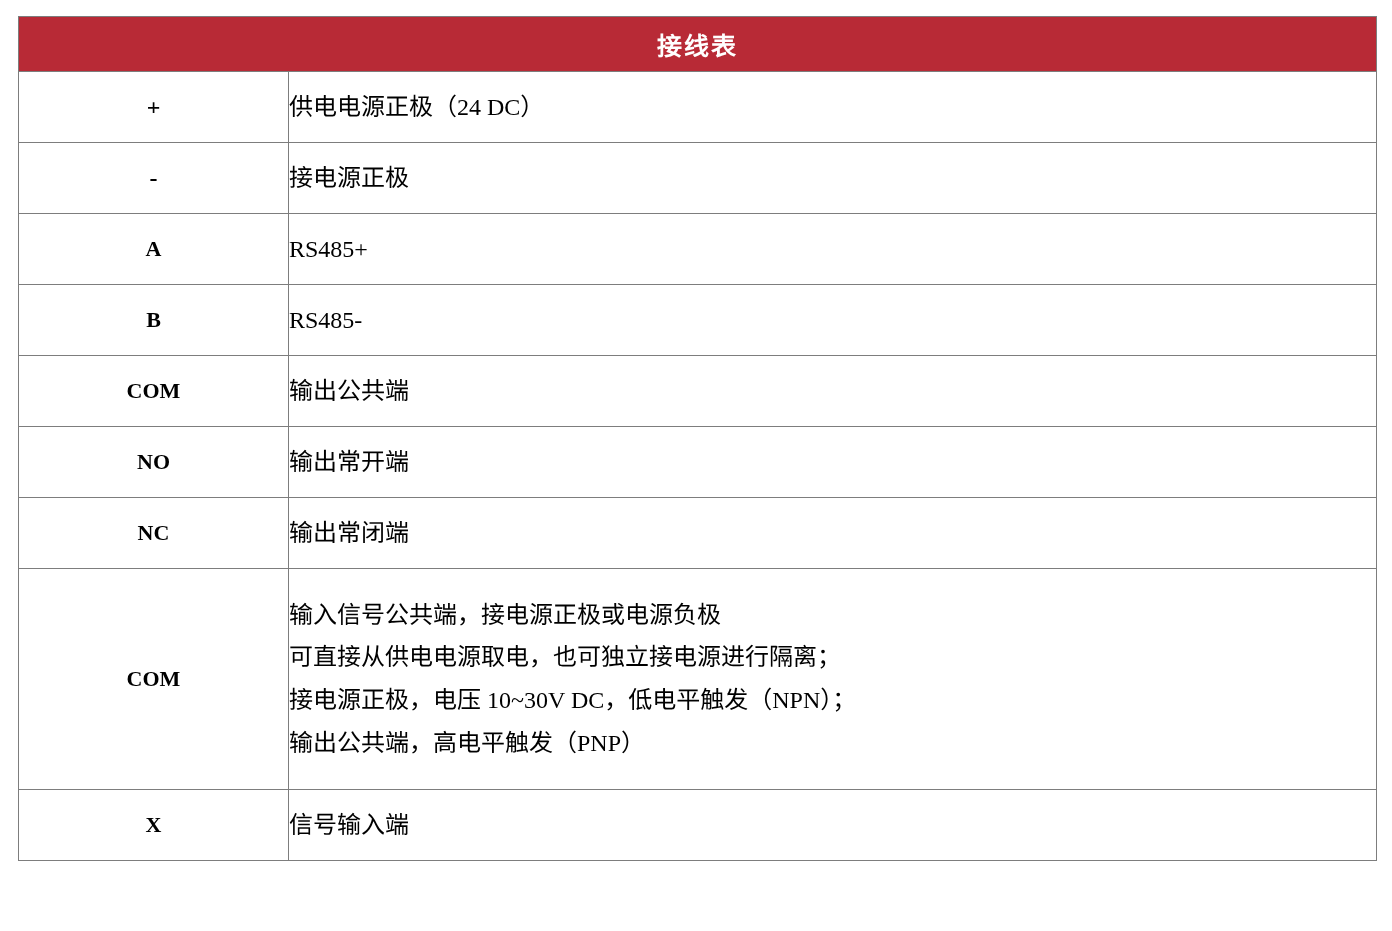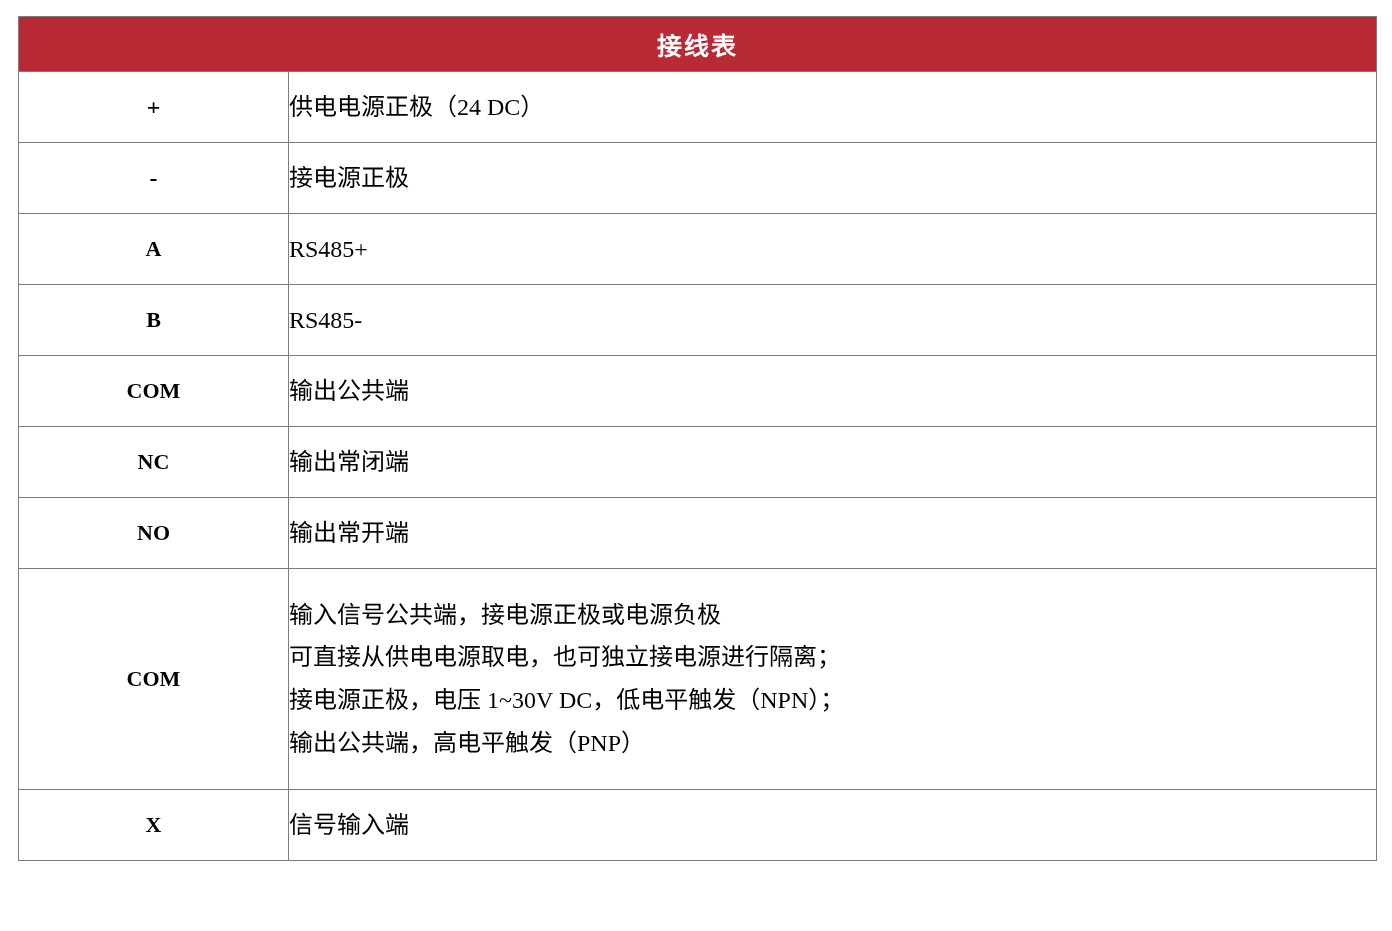--- a/index.html
+++ b/index.html
@@ -126,39 +126,39 @@
       </tr>
 
       <tr>
         <td class="id-cell">COM</td>
         <td class="fn-cell">
           <span class="line">输出公共端</span>
         </td>
       </tr>
 
       <tr>
-        <td class="id-cell">NC</td>
+        <td class="id-cell">NO</td>
         <td class="fn-cell">
-          <span class="line">输出常闭端</span>
+          <span class="line">输出常开端</span>
         </td>
       </tr>
 
       <tr>
-        <td class="id-cell">NO</td>
+        <td class="id-cell">NC</td>
         <td class="fn-cell">
-          <span class="line">输出常开端</span>
+          <span class="line">输出常闭端</span>
         </td>
       </tr>
 
       <tr class="tall-row">
         <td class="id-cell">COM</td>
         <td class="fn-cell">
           <span class="line">输入信号公共端，接电源正极或电源负极</span>
           <span class="line">可直接从供电电源取电，也可独立接电源进行隔离；</span>
-          <span class="line">接电源正极，电压 1~30V DC，低电平触发（NPN）；</span>
+          <span class="line">接电源正极，电压 10~30V DC，低电平触发（NPN）；</span>
           <span class="line">输出公共端，高电平触发（PNP）</span>
         </td>
       </tr>
 
       <tr>
         <td class="id-cell">X</td>
         <td class="fn-cell">
           <span class="line">信号输入端</span>
         </td>
       </tr>

